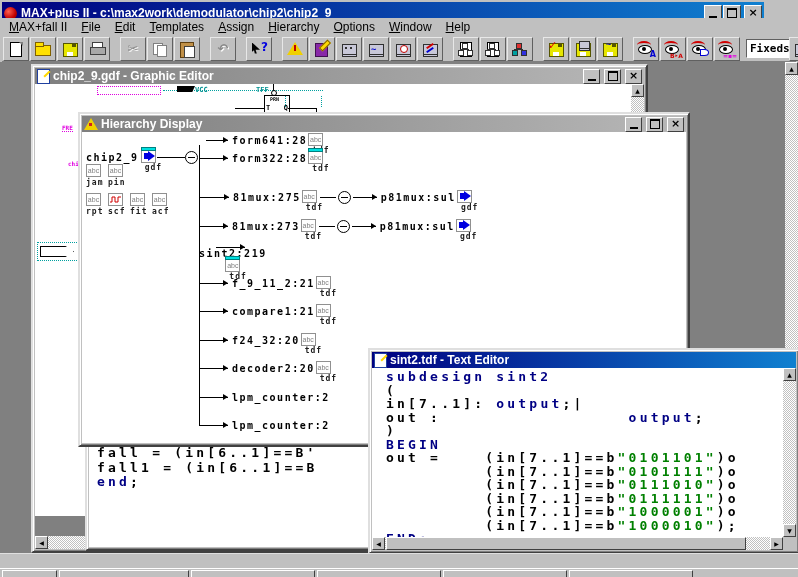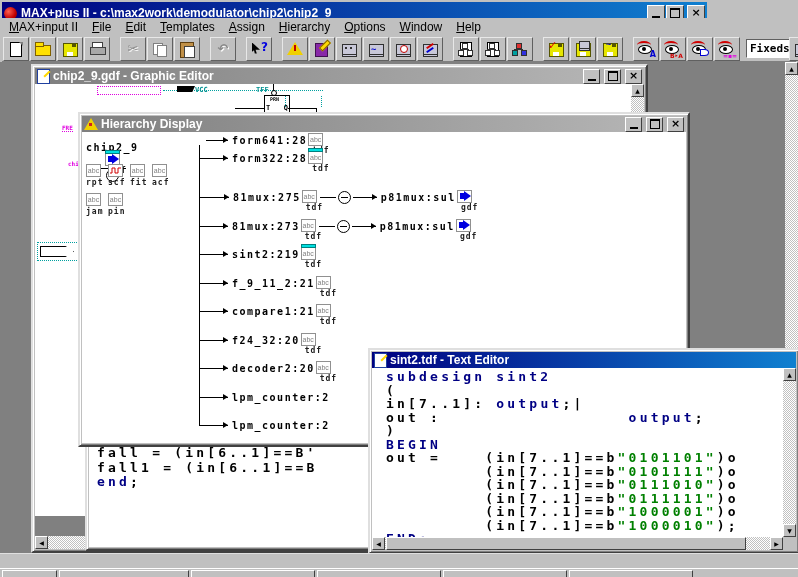--- a/index.html
+++ b/index.html
@@ -1,20 +1,20 @@
 <!DOCTYPE html>
 <html><head>
 <meta charset="utf-8">
 <style>
   html,body{margin:0;padding:0;}
   body{width:798px;height:577px;overflow:hidden;position:relative;background:#c0c0c0;
        font-family:"Liberation Sans",sans-serif;-webkit-font-smoothing:none;}
   .abs{position:absolute;}
   
-  .main-titlebar{left:2px;top:2px;width:705px;height:16px;
+  .main-titlebar{left:2px;top:2px;width:762px;height:16px;
     background:linear-gradient(90deg,#000080,#1080d0);display:flex;align-items:center;padding:11px 2px;box-sizing:border-box;}
   .main-title{color:#fff;font-weight:bold;font-size:12px;margin-left:4px;white-space:nowrap;flex:1;}
   .tbtn{width:16px;height:14px;background:#c0c0c0;border:1px solid;border-color:#fff #404040 #404040 #fff;
     display:flex;align-items:center;justify-content:center;margin-left:1px;position:relative;}
   .tbtn.small{width:15px;height:13px;}
   .glyph-min{width:8px;height:2px;background:#000;margin-top:7px;}
   .glyph-max{width:8px;height:7px;border:1px solid #000;border-top:2px solid #000;}
   .glyph-close{font-size:11px;font-weight:bold;line-height:10px;color:#000;font-family:"DejaVu Sans",sans-serif;}
   .app-icon{width:13px;height:13px;border-radius:50%;
     background:radial-gradient(circle at 35% 35%,#ff6050,#c00000 60%,#700000);}
@@ -135,21 +135,21 @@
     </div>
   <div class="tbtn">
       <div class="glyph-max"></div>
     </div>
   <div class="tbtn" style="margin-left:3px;">
       <span class="glyph-close">×</span>
     </div>
 </div>
 
 <div class="abs menubar">
-    <div class="menu-item">MAX+input II</div>
+    <div class="menu-item">MAX+fall II</div>
     <div class="menu-item">File</div>
     <div class="menu-item">Edit</div>
     <div class="menu-item">Templates</div>
     <div class="menu-item">Assign</div>
     <div class="menu-item">Hierarchy</div>
     <div class="menu-item">Options</div>
     <div class="menu-item">Window</div>
     <div class="menu-item">Help</div>
   </div>
 
@@ -412,21 +412,21 @@
           <div class="glyph-min"></div>
         </div>
       <div class="tbtn small">
           <div class="glyph-max"></div>
         </div>
       <div class="tbtn small">
           <span class="glyph-close">×</span>
         </div>
     </div>
     <div class="wclient" id="tree-client">
-        <div class="tree-row" style="left: 4px; top: 10px; flex-direction: column;">
+        <div class="tree-row" style="left: 4px; top: 18px;">
           <span class="tname">chip2_9</span>
           <div class="istack" style="margin-left: 2px;">
             <div class="gbox">
               <div class="garrow"></div>
             </div>
             <div class="selbar"></div>
             <div class="ext">gdf</div>
           </div>
           <div class="hline" style="width: 28px;"></div>
           <div class="minus"></div>
@@ -478,21 +478,21 @@
           <div class="minus"></div>
           <div class="hline arrow" style="width: 24px; margin: 0px 4px 0px 2px;"></div>
           <span class="tname">p81mux:sul</span>
           <div class="istack" style="margin-left: 1px;">
             <div class="gbox">
               <div class="garrow"></div>
             </div>
             <div class="ext">gdf</div>
           </div>
         </div>
-        <div class="tree-row" style="top: 115px; left: 117px;">
+        <div class="tree-row" style="top: 115px; left: 117px; flex-direction: column;">
           <div class="hline arrow" style="width: 29px; margin-right: 4px;"></div>
           <span class="tname">sint2:219</span>
           <div class="istack" style="margin-left: 1px;">
             <div class="abox">abc</div>
             <div class="selbar"></div>
             <div class="ext">tdf</div>
           </div>
         </div>
         <div class="tree-row" style="top: 143.5px; left: 117px;">
           <div class="hline arrow" style="width: 29px; margin-right: 4px;"></div>
@@ -528,50 +528,50 @@
         </div>
         <div class="tree-row" style="top: 257.5px; left: 117px;">
           <div class="hline arrow" style="width: 29px; margin-right: 4px;"></div>
           <span class="tname">lpm_counter:2</span>
         </div>
         <div class="tree-row" style="top: 286px; left: 117px;">
           <div class="hline arrow" style="width: 29px; margin-right: 4px;"></div>
           <span class="tname">lpm_counter:2</span>
         </div>
         <div style="position: absolute; left: 4px; top: 32px;">
+          <div style="display: flex; margin-bottom: 3px;">
+            <div class="fstack">
+              <div class="abox">abc</div>
+              <div class="flabel">jam</div>
+            </div>
+            <div class="fstack">
+              <div class="abox">abc</div>
+              <div class="flabel">pin</div>
+            </div>
+          </div>
           <div style="display: flex; margin-bottom: 3px;">
             <div class="fstack">
               <div class="abox">abc</div>
               <div class="flabel">rpt</div>
             </div>
             <div class="fstack">
               <div class="abox">
                 <svg width="13" height="9" style="position:absolute;left:0;top:1px;">
                   <polyline points="1,7 3,7 3,2 6,2 6,7 9,7 9,2 12,2" fill="none" stroke="#d00000" stroke-width="1"></polyline>
                 </svg>
               </div>
               <div class="flabel">scf</div>
             </div>
             <div class="fstack">
               <div class="abox">abc</div>
               <div class="flabel">fit</div>
             </div>
             <div class="fstack">
               <div class="abox">abc</div>
               <div class="flabel">acf</div>
-            </div>
-          </div>
-          <div style="display: flex; margin-bottom: 3px;">
-            <div class="fstack">
-              <div class="abox">abc</div>
-              <div class="flabel">jam</div>
-            </div>
-            <div class="fstack">
-              <div class="abox">abc</div>
-              <div class="flabel">pin</div>
             </div>
           </div>
         </div>
       </div>
   </div>
 
   <div class="win" style="left:368px;top:286px;width:430px;height:206px;border-right:none;">
     <div class="wtitle active">
       <div class="wicon-doc"></div>
       <div class="wname">sint2.tdf - Text Editor</div>

